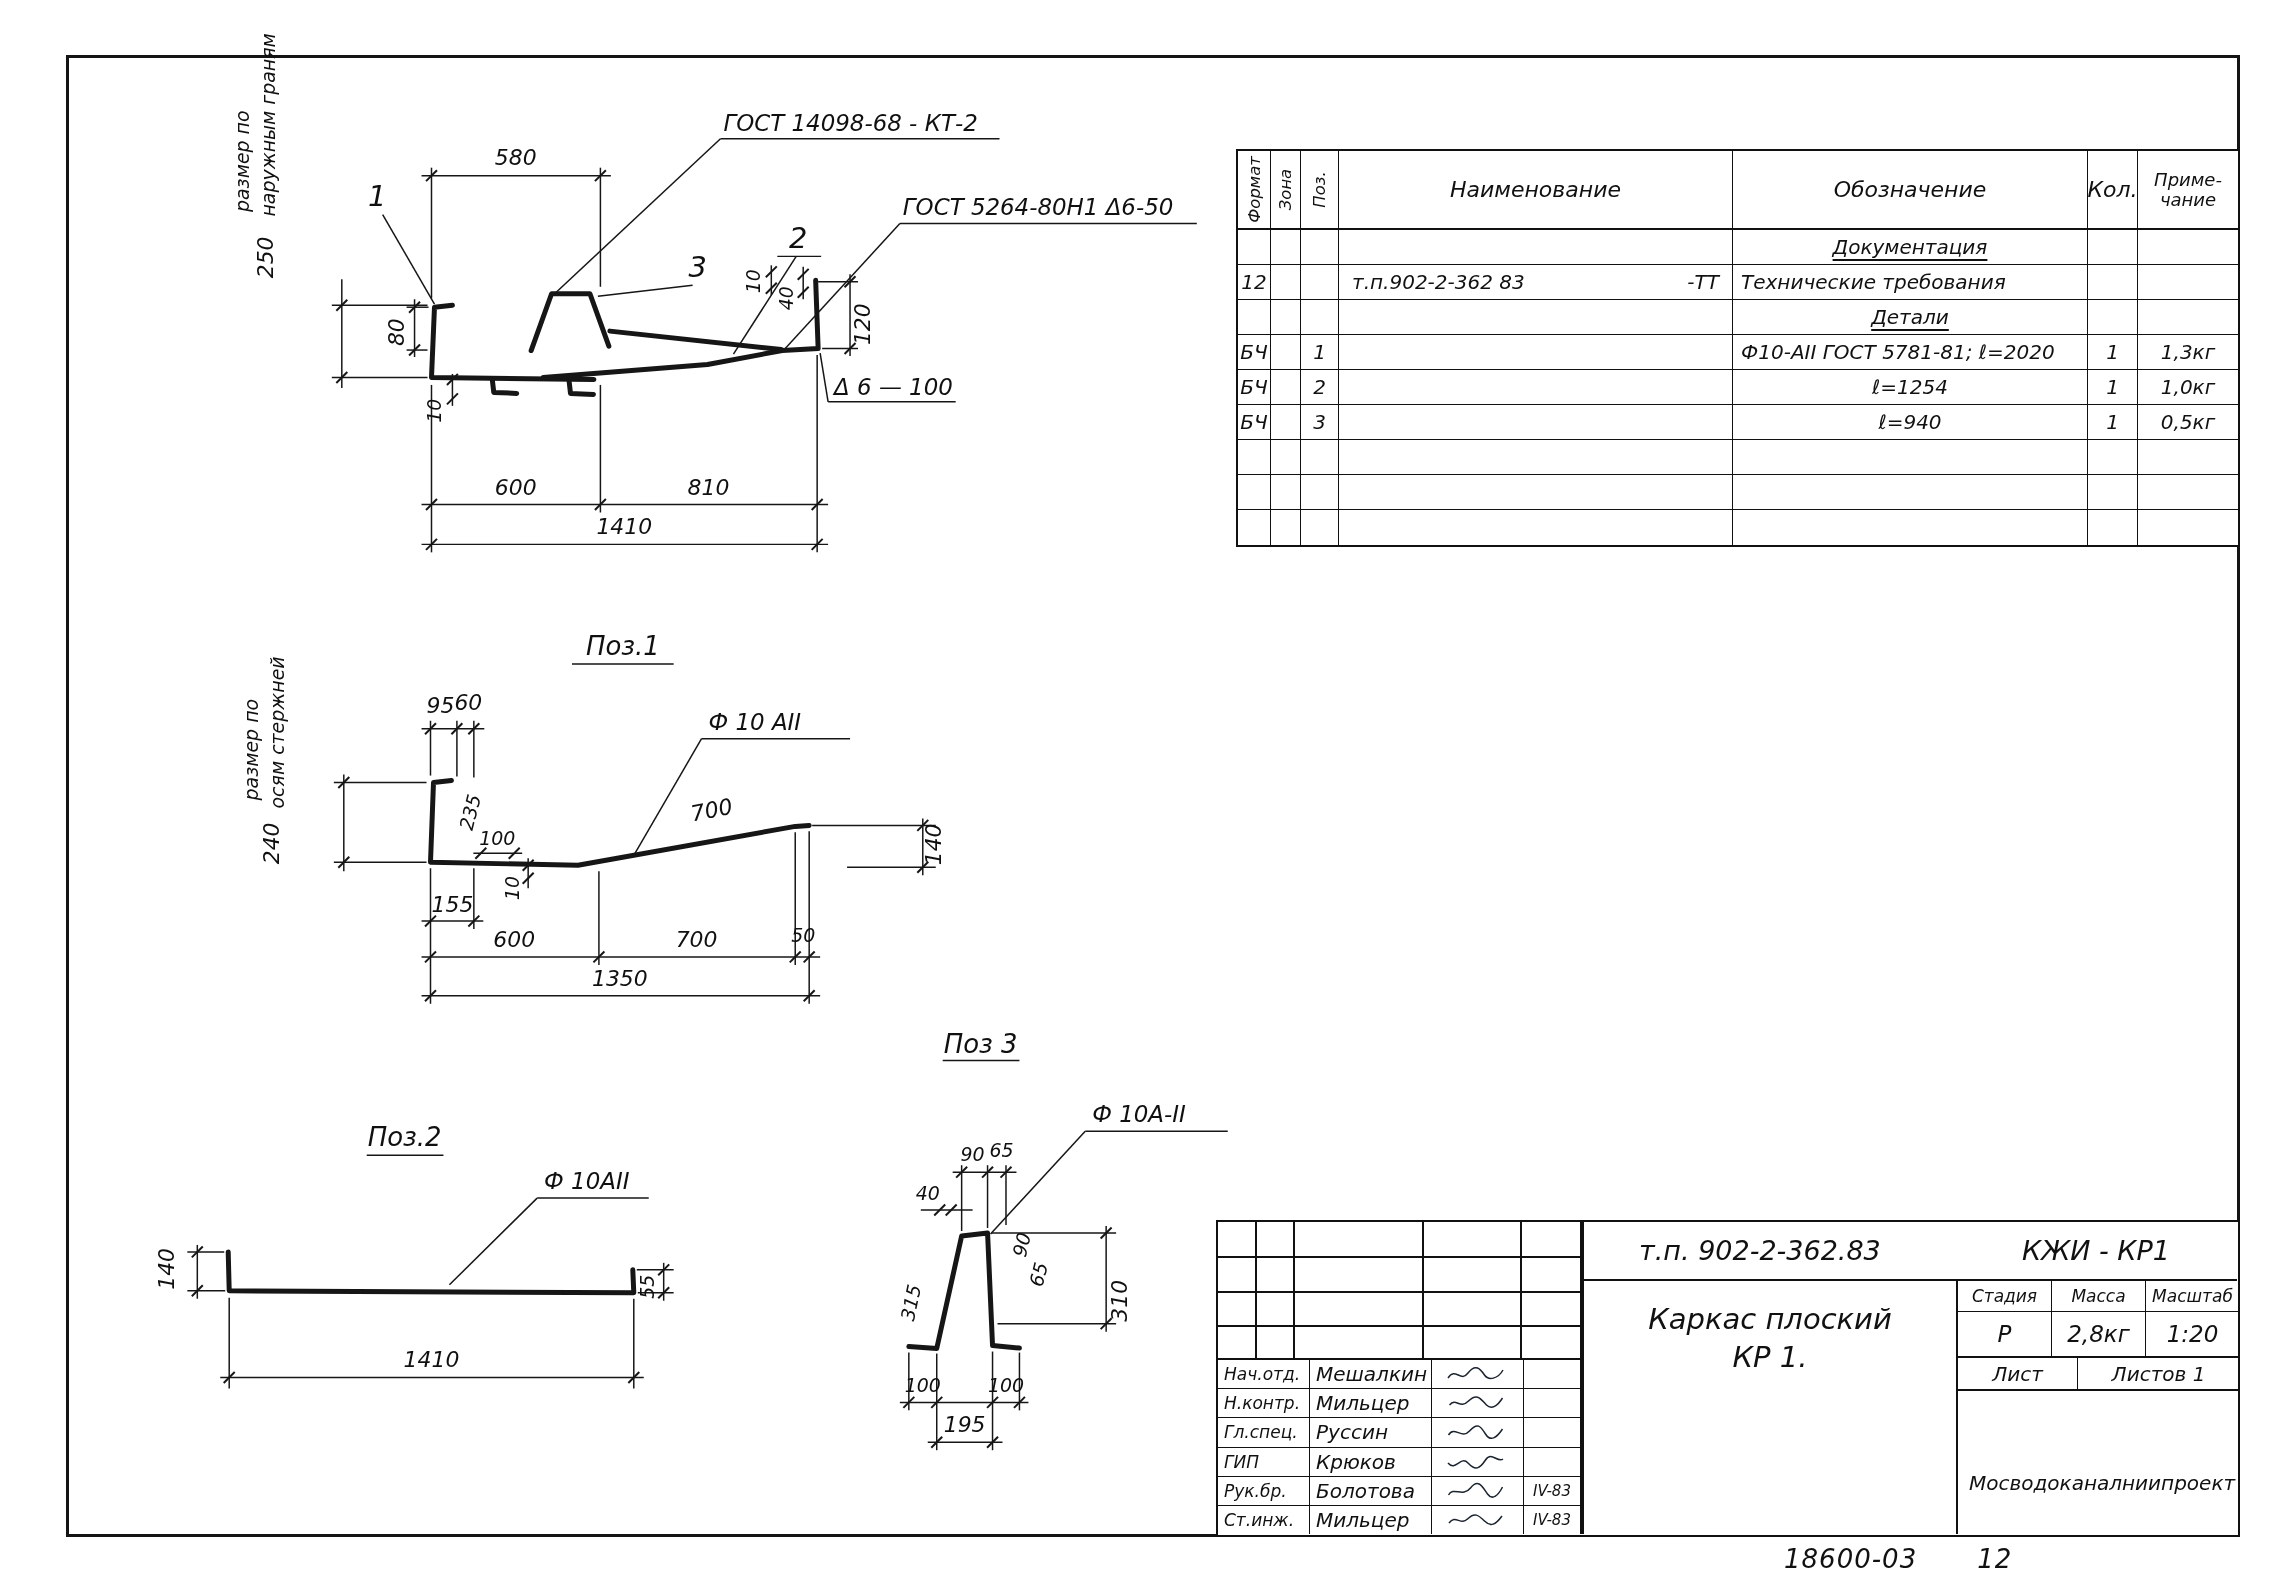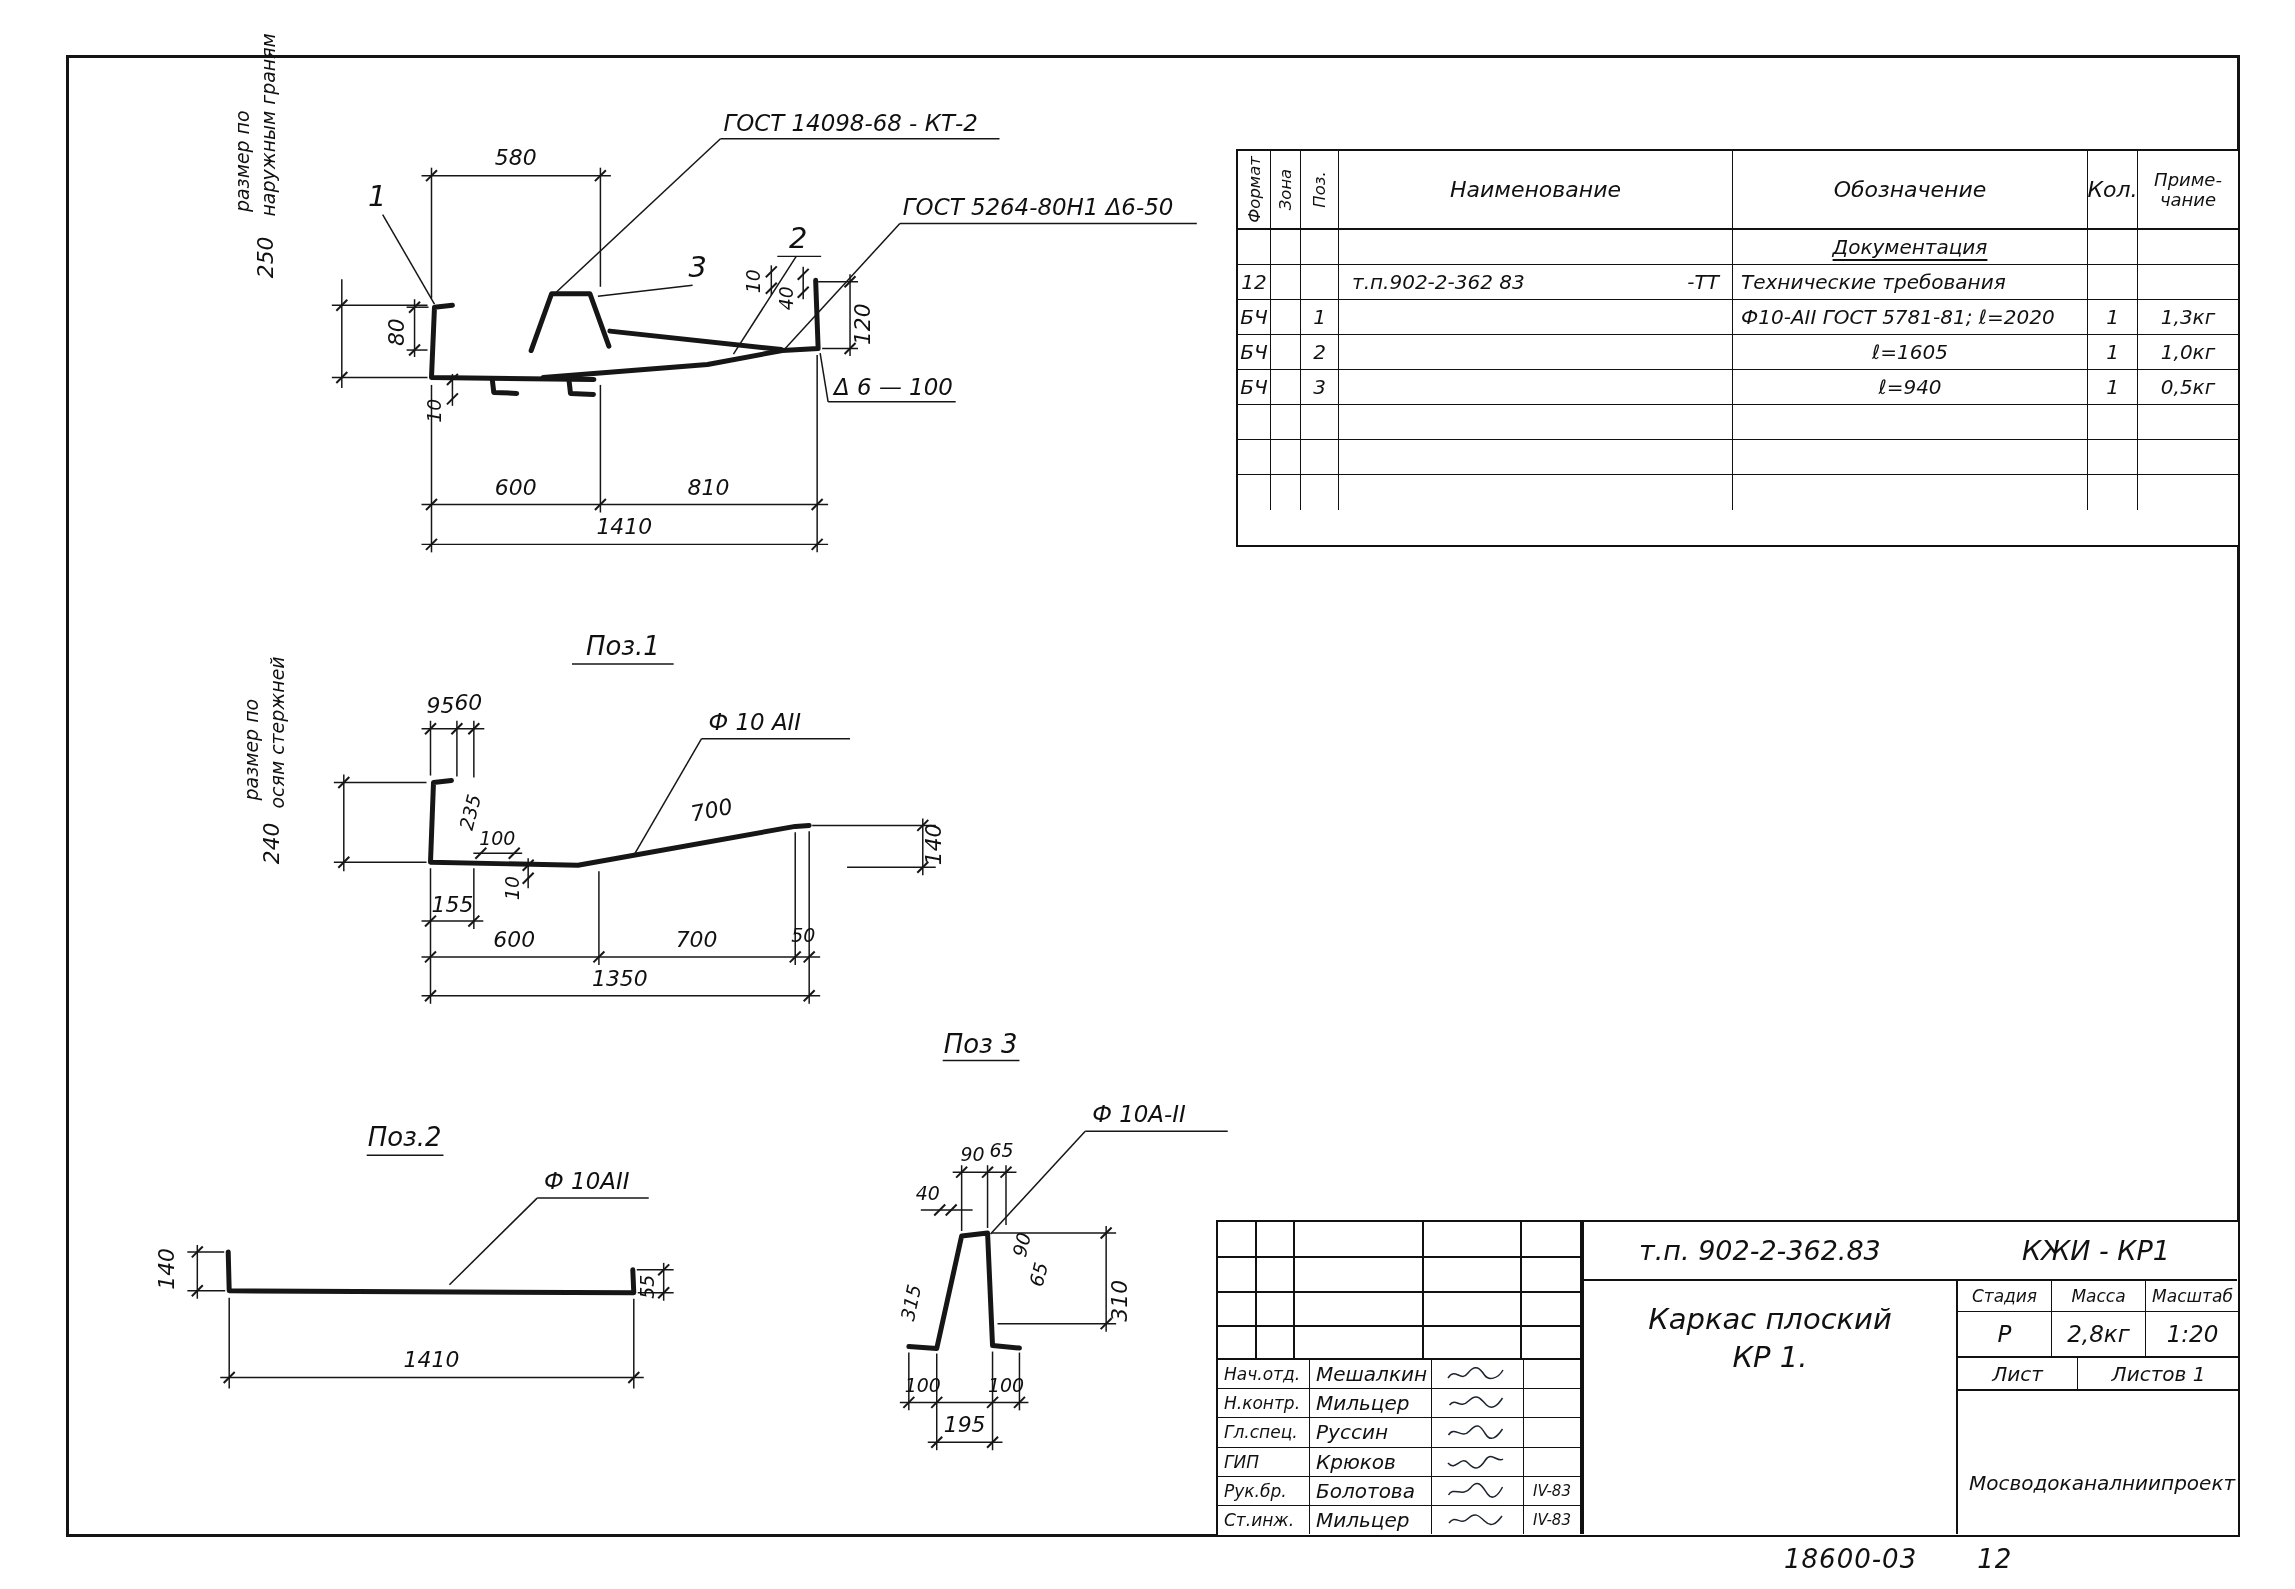--- a/index.html
+++ b/index.html
@@ -357,34 +357,43 @@
         <div class="c"></div>
       <div class="c des-c">
         <span>т.п.902-2-362 83</span>
           <span>-ТТ</span>
       </div>
       <div class="c left-c">Технические требования</div>
       <div class="c"></div>
         <div class="c"></div>
     </div>
     <div class="spec-row">
+      <div class="c"></div>
+        <div class="c"></div>
+        <div class="c"></div>
+        <div class="c"></div>
+      <div class="c sec">Детали</div>
+      <div class="c"></div>
+        <div class="c"></div>
+    </div>
+    <div class="spec-row">
       <div class="c">БЧ</div>
       <div class="c"></div>
       <div class="c">1</div>
       <div class="c"></div>
       <div class="c left-c">Ф10-АII ГОСТ 5781-81; ℓ=2020</div>
       <div class="c">1</div>
       <div class="c">1,3кг</div>
     </div>
     <div class="spec-row">
       <div class="c">БЧ</div>
       <div class="c"></div>
       <div class="c">2</div>
       <div class="c"></div>
-      <div class="c">ℓ=1605</div>
+      <div class="c">ℓ=1254</div>
       <div class="c">1</div>
       <div class="c">1,0кг</div>
     </div>
     <div class="spec-row">
       <div class="c">БЧ</div>
       <div class="c"></div>
       <div class="c">3</div>
       <div class="c"></div>
       <div class="c">ℓ=940</div>
       <div class="c">1</div>

